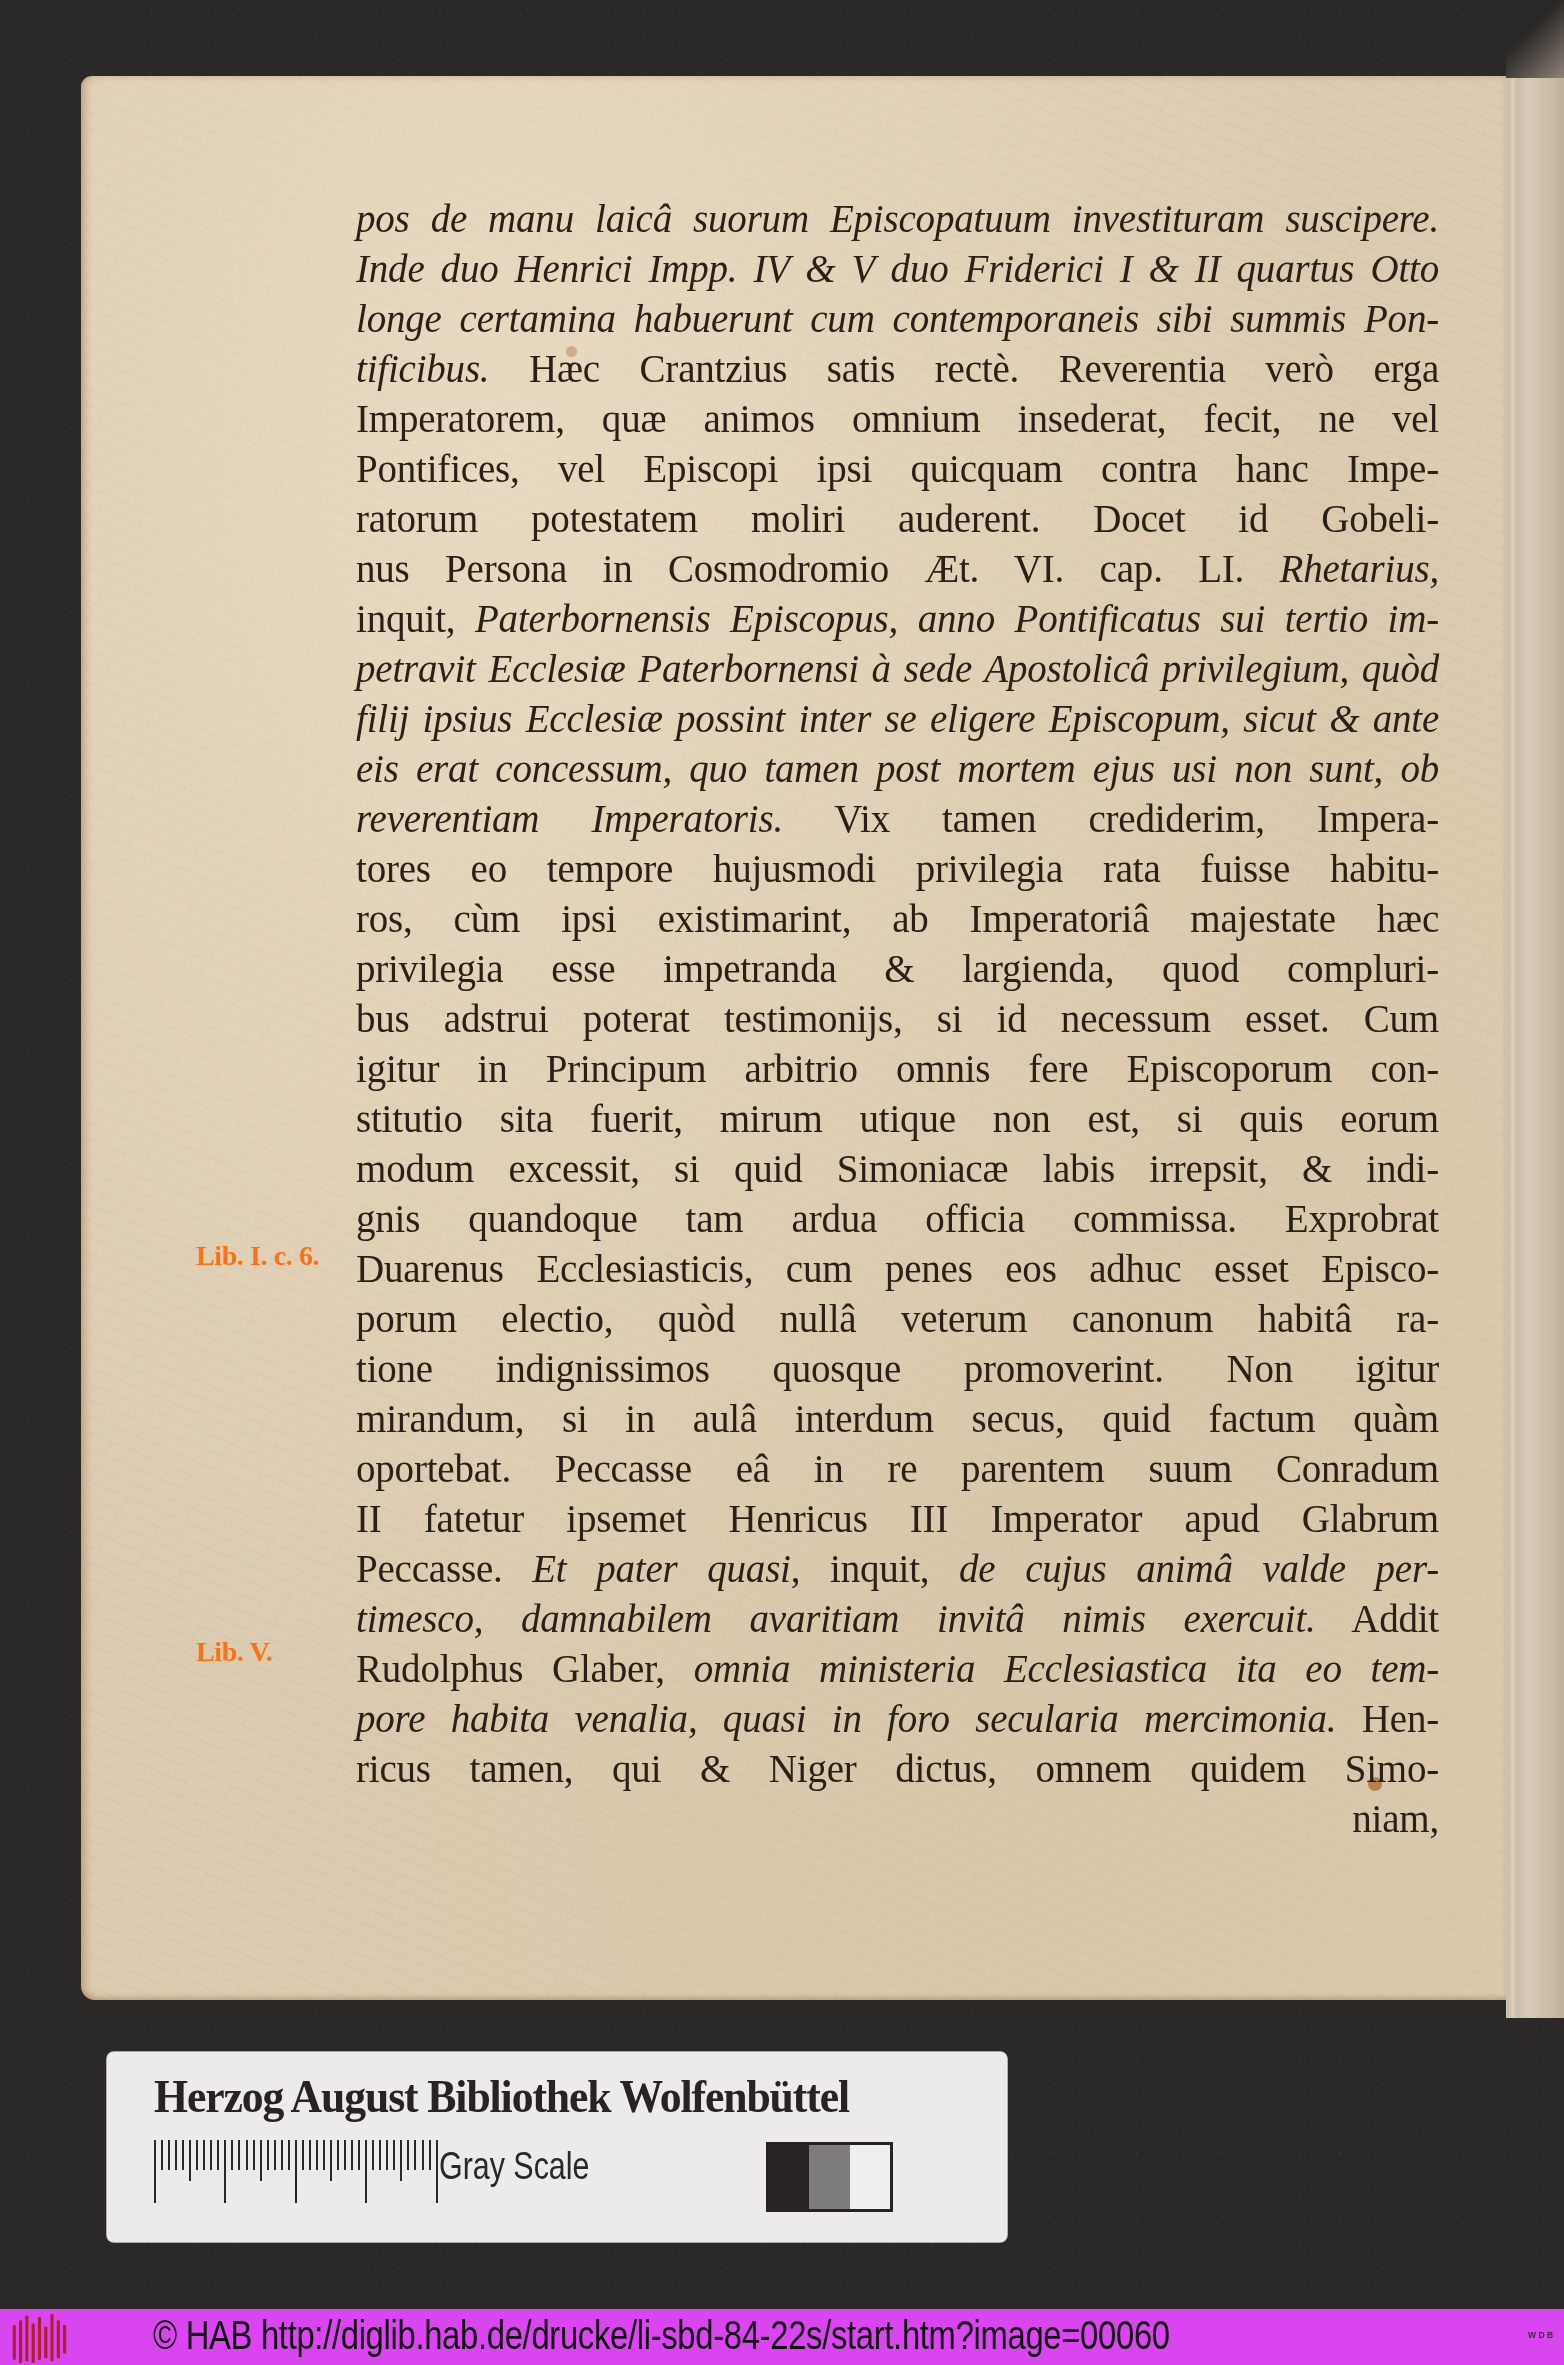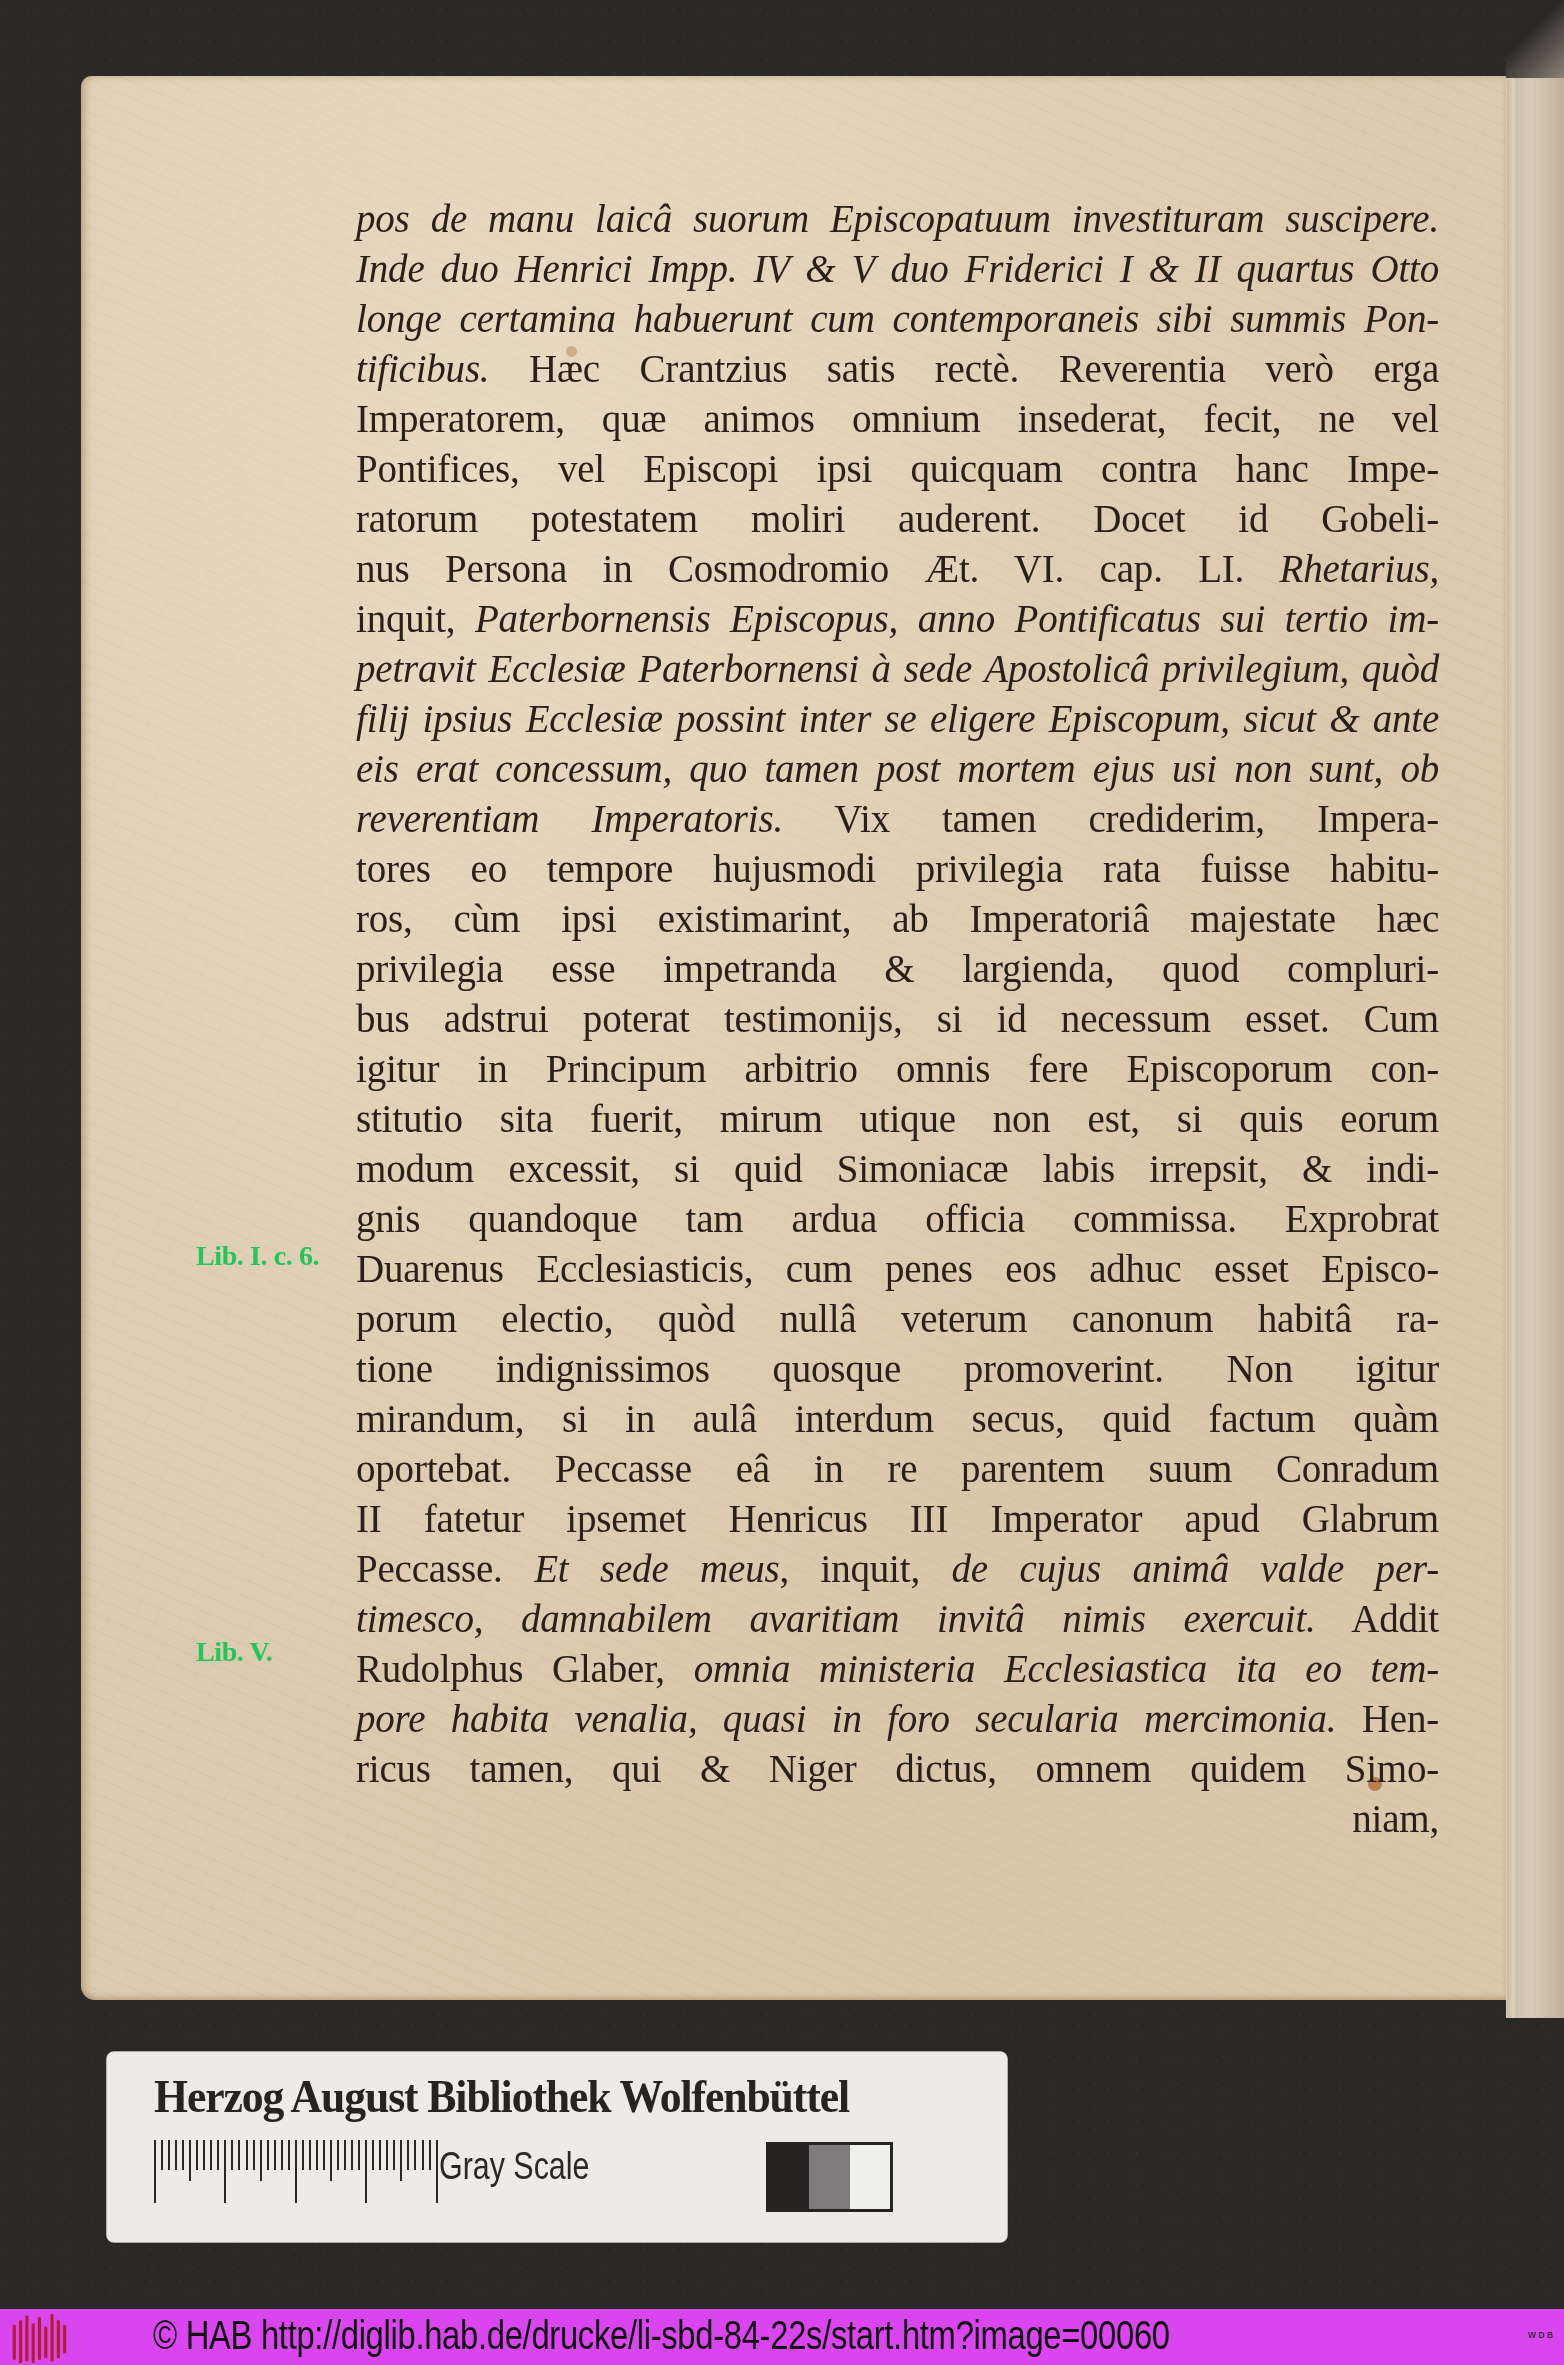--- a/index.html
+++ b/index.html
@@ -40,21 +40,21 @@
     height:50px; line-height:50px;
     font-size:39px; color:#2a2018;
     white-space:nowrap;
     text-align:justify; text-align-last:justify;
     letter-spacing:-0.2px;
   }
   .line.italic { font-style:italic; }
   .line.last { text-align:left; text-align-last:right; }
   .seg-i { font-style:italic; }
   .margin-note {
-    position:absolute; left:196px; font-size:28px; color:#22c55e;
+    position:absolute; left:196px; font-size:28px; color:#f97316;
     font-weight:bold; letter-spacing:-0.4px;
   }
   .stain {
     position:absolute; border-radius:50%; background:rgba(170,95,40,0.7);
   }
 
   
   .card {
     position:absolute; left:107px; top:2052px; width:900px; height:190px;
     background:#ecebe9; border-radius:7px;
@@ -135,21 +135,21 @@
     <div class="line">igitur in Principum arbitrio omnis fere Episcoporum con-</div>
     <div class="line">stitutio sita fuerit, mirum utique non est, si quis eorum</div>
     <div class="line">modum excessit, si quid Simoniacæ labis irrepsit, &amp; indi-</div>
     <div class="line">gnis quandoque tam ardua officia commissa. Exprobrat</div>
     <div class="line">Duarenus Ecclesiasticis, cum penes eos adhuc esset Episco-</div>
     <div class="line">porum electio, quòd nullâ veterum canonum habitâ ra-</div>
     <div class="line">tione indignissimos quosque promoverint.   Non igitur</div>
     <div class="line">mirandum, si in aulâ interdum secus, quid factum quàm</div>
     <div class="line">oportebat.   Peccasse eâ in re parentem suum Conradum</div>
     <div class="line">II fatetur ipsemet Henricus III Imperator apud Glabrum</div>
-    <div class="line"><span>Peccasse. </span><span class="seg-i">Et sede meus</span><span>, inquit, </span><span class="seg-i">de cujus animâ valde per-</span></div>
+    <div class="line"><span>Peccasse. </span><span class="seg-i">Et pater quasi</span><span>, inquit, </span><span class="seg-i">de cujus animâ valde per-</span></div>
     <div class="line"><span class="seg-i">timesco, damnabilem avaritiam invitâ nimis exercuit.</span><span>   Addit</span></div>
     <div class="line"><span>Rudolphus Glaber, </span><span class="seg-i">omnia ministeria Ecclesiastica ita eo tem-</span></div>
     <div class="line"><span class="seg-i">pore habita venalia, quasi in foro secularia mercimonia.</span><span>   Hen-</span></div>
     <div class="line">ricus tamen, qui &amp; Niger dictus, omnem quidem Simo-</div>
     <div class="line last">niam,</div>
   </div>
 <div id="margin-layer">
     <div class="margin-note" style="top: 1240px;">Lib. I. c. 6.</div>
     <div class="margin-note" style="top: 1636px;">Lib. V.</div>
   </div>

